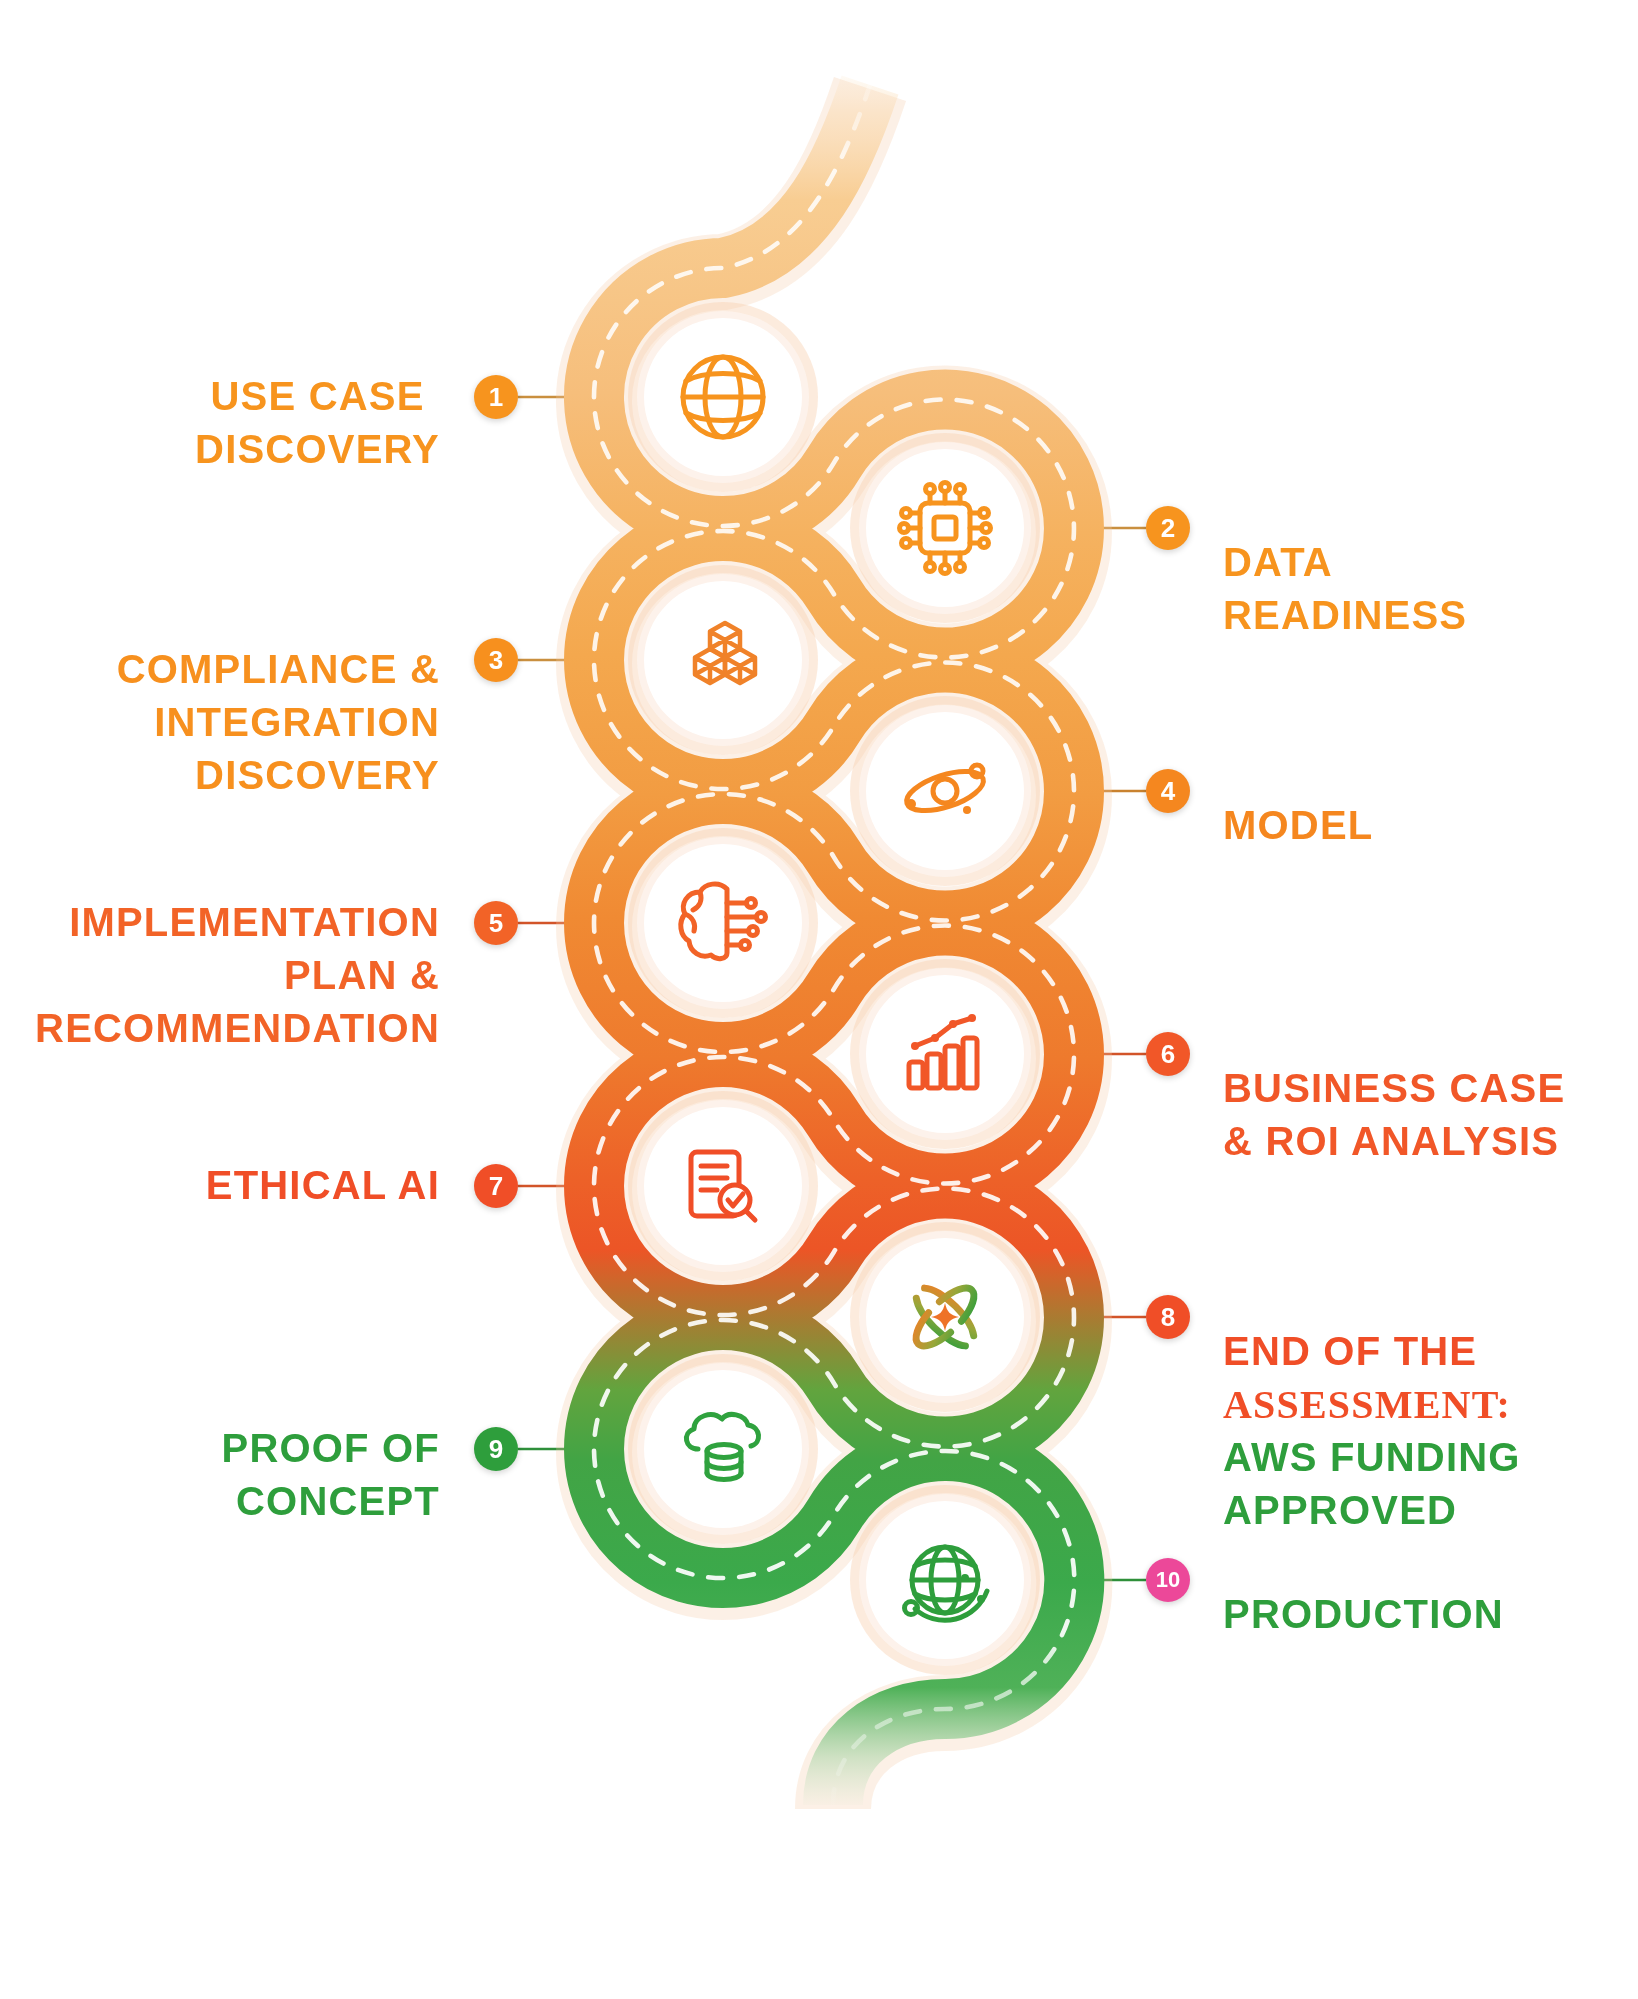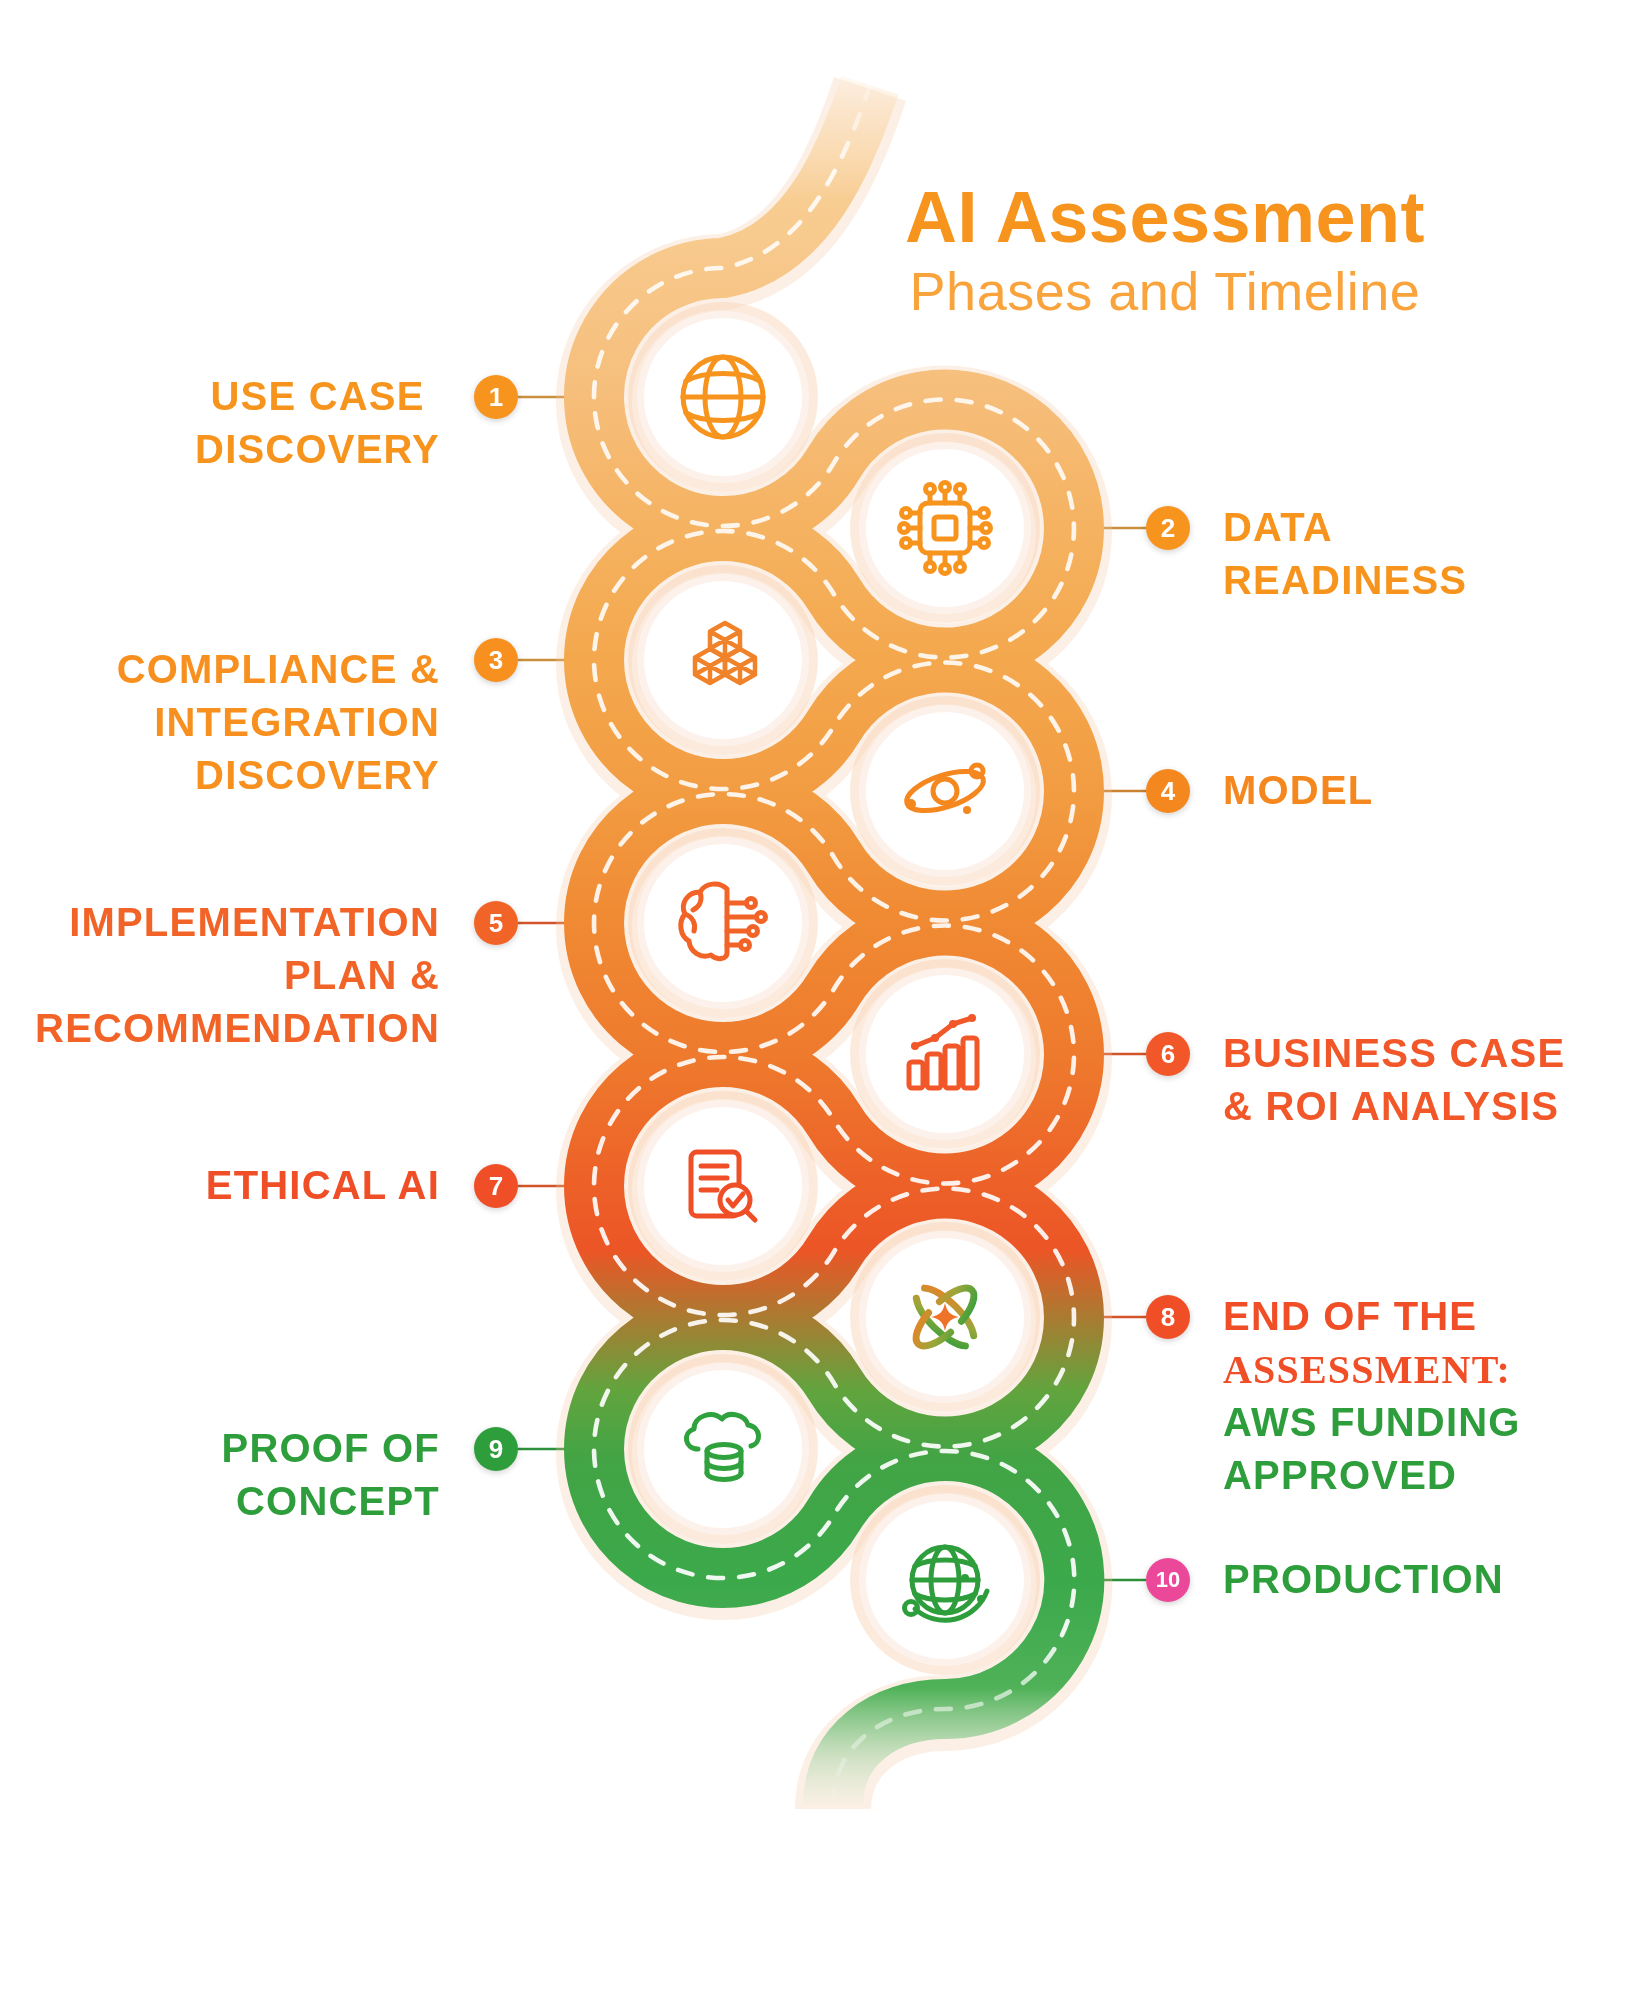--- a/index.html
+++ b/index.html
@@ -6,21 +6,21 @@
   .stage{
     position:relative;width:1638px;height:1999px;background:#ffffff;overflow:hidden;
     font-family:"Liberation Sans", sans-serif;
   }
   svg.art{position:absolute;left:0;top:0;}
   .title-block{position:absolute;left:880px;top:178px;width:570px;text-align:center;}
   .title-line1{font-size:72px;font-weight:700;color:#F7941E;letter-spacing:0.5px;line-height:78px;}
   .title-line2{font-size:54px;font-weight:400;color:#F9A33C;letter-spacing:0.5px;line-height:62px;margin-top:4px;}
   .lbl{position:absolute;font-weight:700;font-size:40px;letter-spacing:1.2px;line-height:53px;}
   .lbl.left{right:1198px;text-align:right;white-space:nowrap;}
-  .lbl.right{left:1223px;text-align:left;white-space:nowrap;}
+  .lbl.right{left:1223px;text-align:left;white-space:nowrap;margin-top:35px;}
   .badge{
     position:absolute;width:44px;height:44px;border-radius:50%;
     display:flex;align-items:center;justify-content:center;
     color:#ffffff;font-weight:700;box-shadow:0 2px 6px rgba(0,0,0,.18);
   }
 </style>
 </head>
 <body>
 
 <div class="stage">
@@ -276,24 +276,20 @@
         <path d="M-30,-14 C-16,-22 16,-22 30,-14"></path>
         <path d="M-30,14 C-16,22 16,22 30,14"></path>
         <path d="M-30,29 A45,45 0 0 0 42,11"></path>
         <circle cx="-34" cy="28" r="6.5"></circle>
         <circle cx="36" cy="19" r="4" fill="#2E9E3C" stroke="none"></circle>
         <circle cx="20" cy="-2" r="4" fill="#2E9E3C" stroke="none"></circle>
       </g>
     </g>
   </svg>
 
-  <div class="title-block">
-    <div class="title-line1">AI Assessment</div>
-    <div class="title-line2">Phases and Timeline</div>
-  </div>
 
   <div id="labels">
       <div class="lbl left" style="top: 370px; text-align: center;">
         <div style="color: rgb(247, 148, 30);">USE CASE</div>
         <div style="color: rgb(247, 148, 30);">DISCOVERY</div>
       </div>
       <div class="badge" style="left: 474px; top: 375px; background: rgb(247, 148, 30); font-size: 26px;">1</div>
       <div class="lbl right" style="top: 501px;">
         <div style="color: rgb(247, 148, 30);">DATA</div>
         <div style="color: rgb(247, 148, 30);">READINESS</div>

